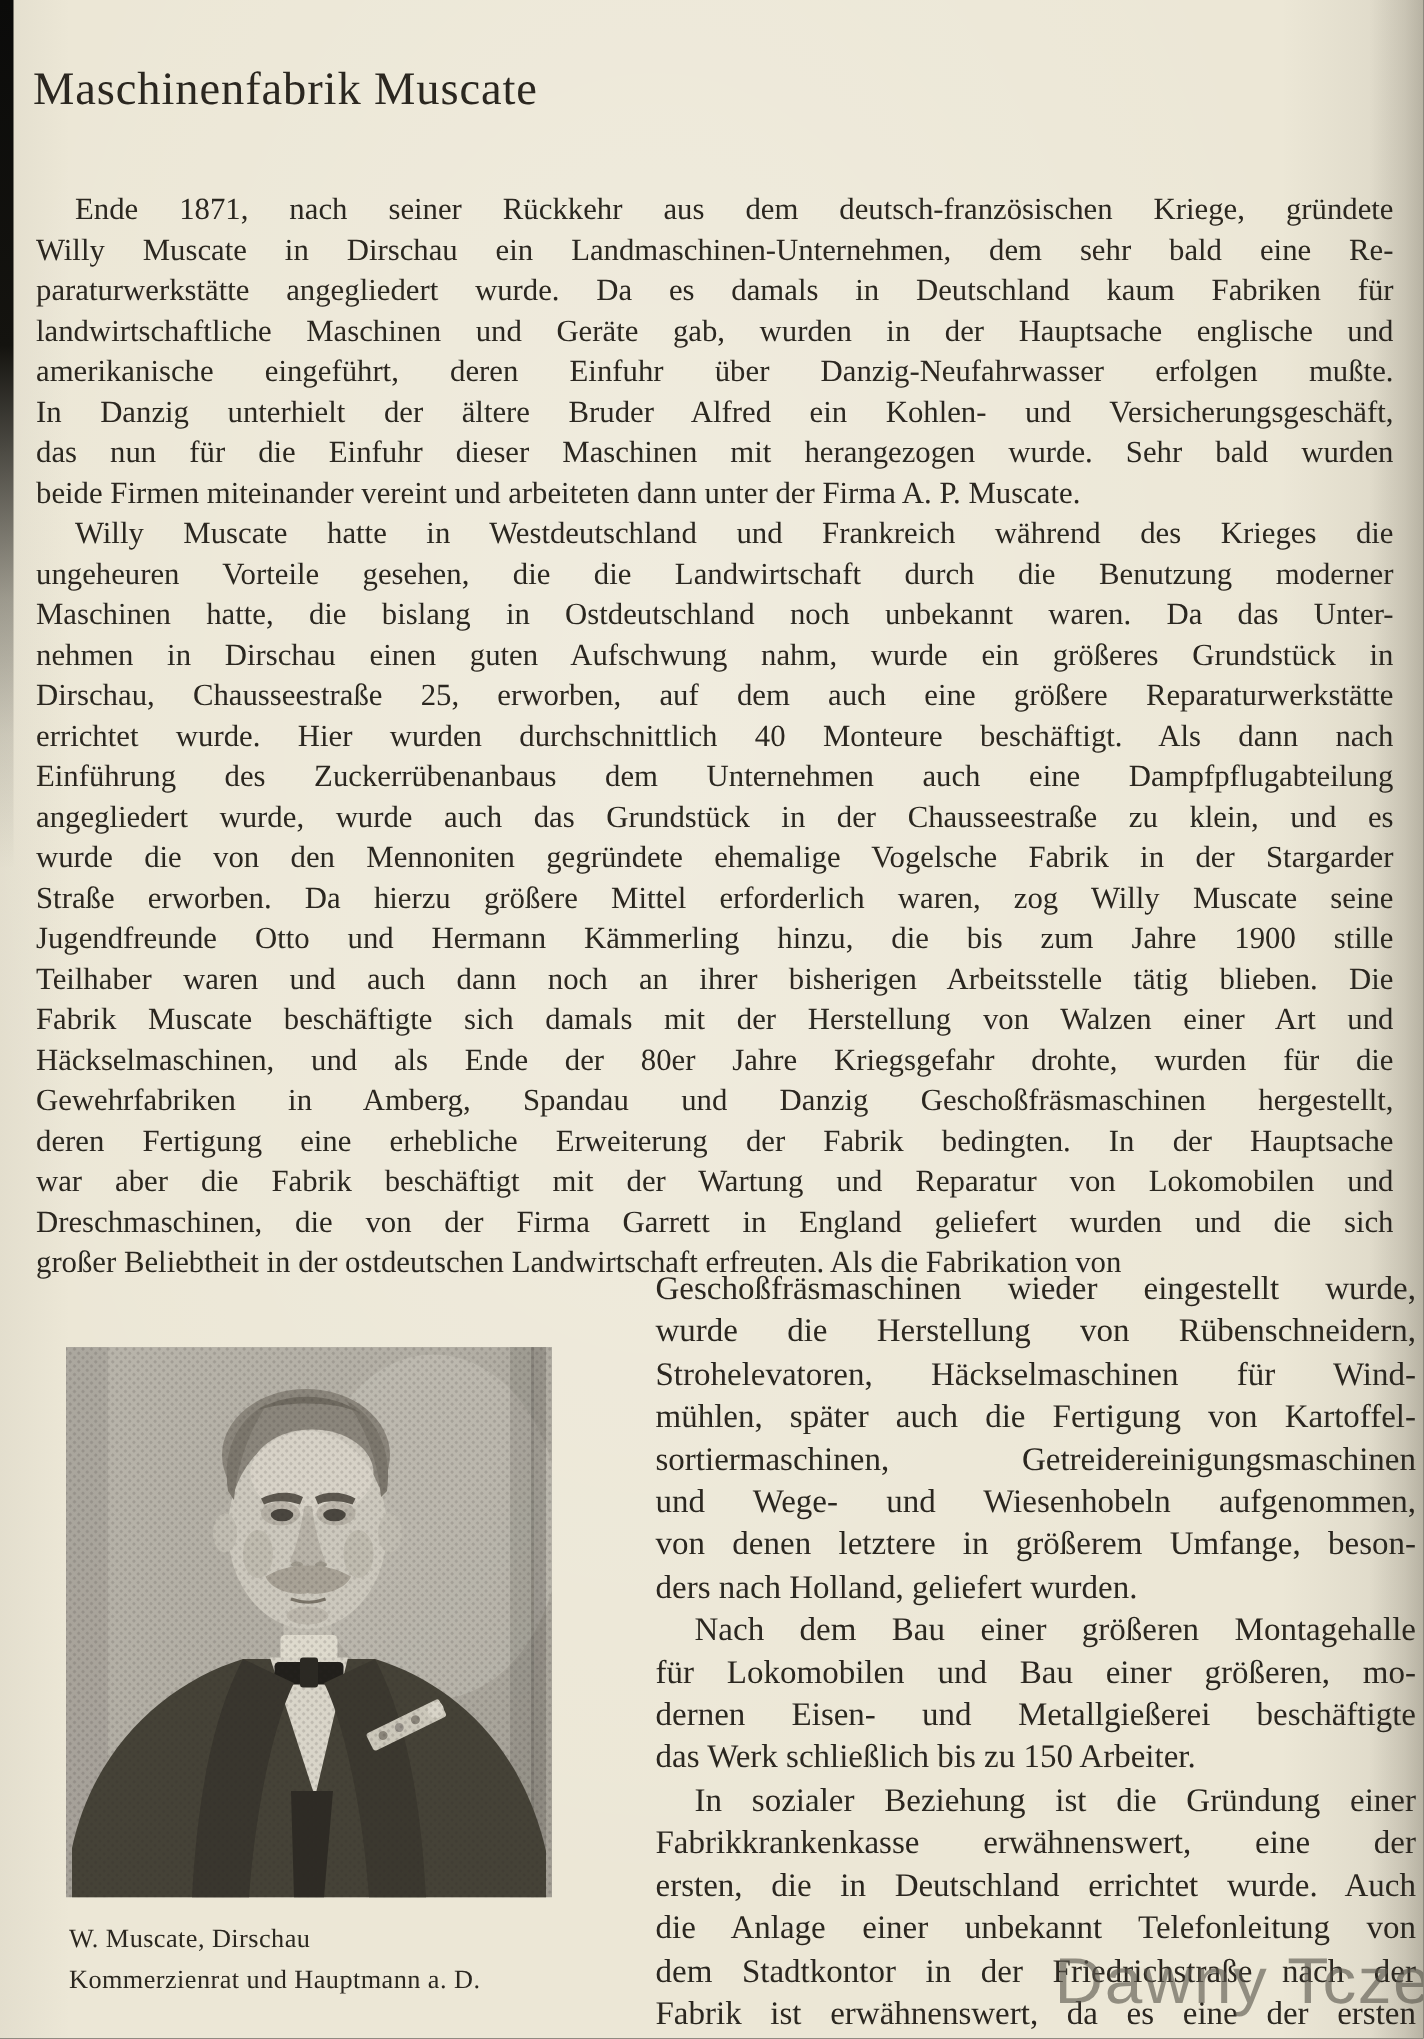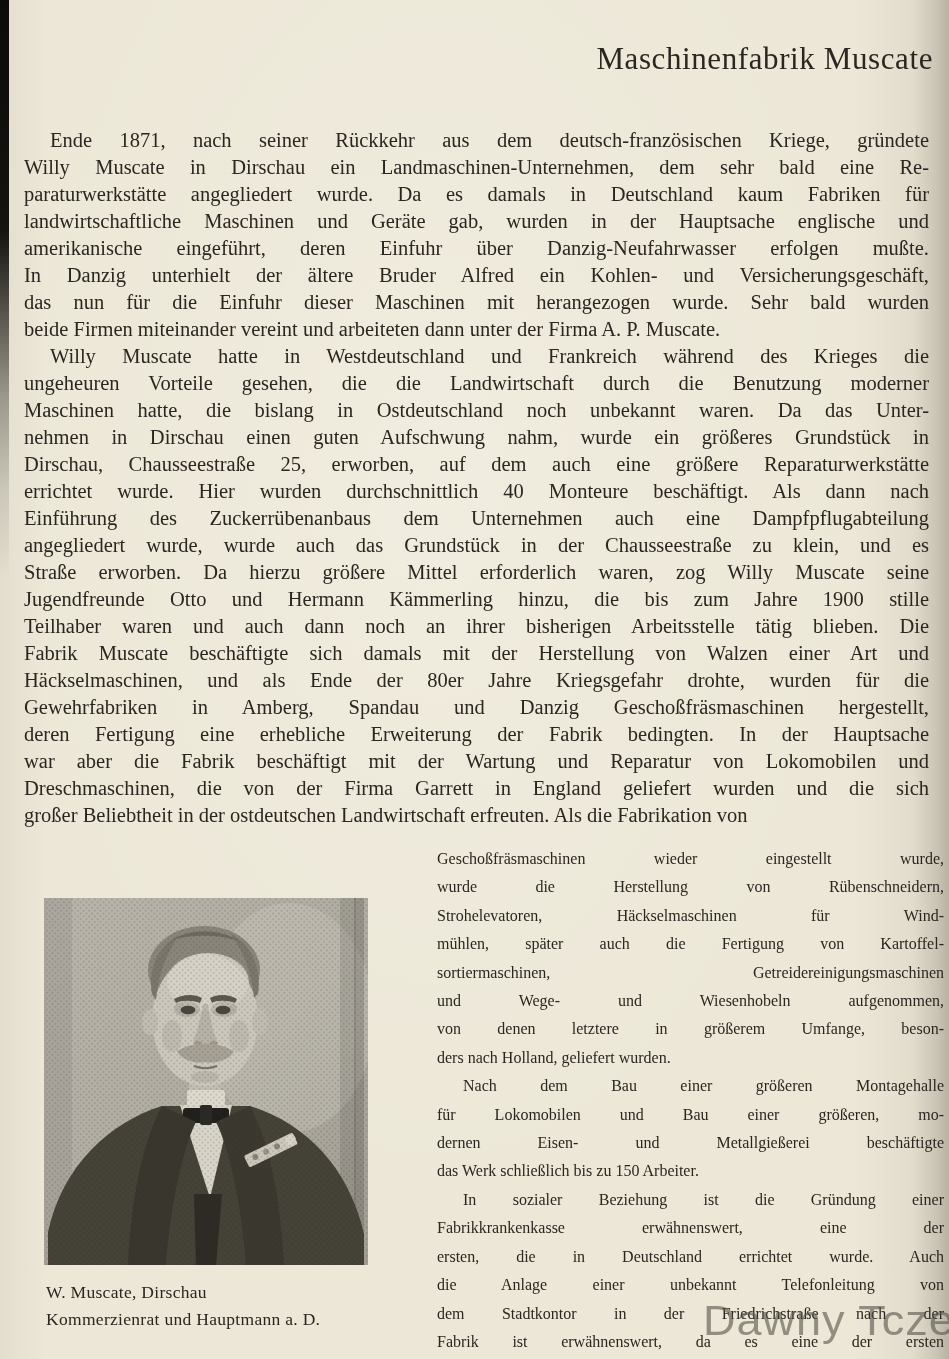--- a/index.html
+++ b/index.html
@@ -19,31 +19,31 @@
     position:absolute;left:0;top:0;width:9px;height:580px;
     background:linear-gradient(to bottom,
       #0b0b0a 0px,#14130f 230px,rgba(25,24,20,0.75) 300px,
       rgba(25,24,20,0.35) 400px,rgba(25,24,20,0.12) 490px,rgba(0,0,0,0) 580px);
   }
   .scan-edge-right{
     position:absolute;right:0;top:0;width:36px;height:1359px;
     background:linear-gradient(to right, rgba(104,98,84,0), rgba(104,98,84,0.16) 65%, rgba(92,87,74,0.28));
   }
   .title{
-    position:absolute;left:0;right:16px;top:41px;
-    text-align:right;padding-left:22px;
+    position:absolute;left:0;right:0;top:41px;
+    text-align:left;padding-left:22px;
     font-size:31px;letter-spacing:0.6px;
   }
   .body-text{position:absolute;left:24px;width:905px;font-size:20.5px;line-height:27px;}
   .p1{top:127px;}
   .p2{top:343px;}
   .tline{text-align:justify;text-align-last:justify;}
   .tline-end{text-align-last:left;}
   .indent-first .tline:first-child{text-indent:26px;}
-  .rcol{position:absolute;left:437px;top:845px;width:507px;font-size:16px;line-height:28.4px;}
+  .rcol{position:absolute;left:437px;top:845px;width:507px;font-size:22px;line-height:28.4px;}
   .photo{position:absolute;left:44px;top:898px;width:324px;height:367px;}
   .photo svg{display:block;}
   .caption{position:absolute;left:46px;top:1279px;font-size:17.5px;line-height:26.5px;letter-spacing:0.3px;}
   .watermark{
     position:absolute;left:703px;top:1295px;
     font-family:"Liberation Sans","DejaVu Sans",sans-serif;
     font-size:45px;letter-spacing:1px;
     color:rgba(88,85,76,0.62);
     transform:scaleY(0.96);
     white-space:nowrap;
@@ -72,20 +72,21 @@
 
   <div class="body-text p2 indent-first">
       <div class="tline">Willy Muscate hatte in Westdeutschland und Frankreich während des Krieges die</div>
       <div class="tline">ungeheuren Vorteile gesehen, die die Landwirtschaft durch die Benutzung moderner</div>
       <div class="tline">Maschinen hatte, die bislang in Ostdeutschland noch unbekannt waren. Da das Unter-</div>
       <div class="tline">nehmen in Dirschau einen guten Aufschwung nahm, wurde ein größeres Grundstück in</div>
       <div class="tline">Dirschau, Chausseestraße 25, erworben, auf dem auch eine größere Reparaturwerkstätte</div>
       <div class="tline">errichtet wurde. Hier wurden durchschnittlich 40 Monteure beschäftigt. Als dann nach</div>
       <div class="tline">Einführung des Zuckerrübenanbaus dem Unternehmen auch eine Dampfpflugabteilung</div>
       <div class="tline">angegliedert wurde, wurde auch das Grundstück in der Chausseestraße zu klein, und es</div>
+      <div class="tline">wurde die von den Mennoniten gegründete ehemalige Vogelsche Fabrik in der Stargarder</div>
       <div class="tline">Straße erworben. Da hierzu größere Mittel erforderlich waren, zog Willy Muscate seine</div>
       <div class="tline">Jugendfreunde Otto und Hermann Kämmerling hinzu, die bis zum Jahre 1900 stille</div>
       <div class="tline">Teilhaber waren und auch dann noch an ihrer bisherigen Arbeitsstelle tätig blieben. Die</div>
       <div class="tline">Fabrik Muscate beschäftigte sich damals mit der Herstellung von Walzen einer Art und</div>
       <div class="tline">Häckselmaschinen, und als Ende der 80er Jahre Kriegsgefahr drohte, wurden für die</div>
       <div class="tline">Gewehrfabriken in Amberg, Spandau und Danzig Geschoßfräsmaschinen hergestellt,</div>
       <div class="tline">deren Fertigung eine erhebliche Erweiterung der Fabrik bedingten. In der Hauptsache</div>
       <div class="tline">war aber die Fabrik beschäftigt mit der Wartung und Reparatur von Lokomobilen und</div>
       <div class="tline">Dreschmaschinen, die von der Firma Garrett in England geliefert wurden und die sich</div>
       <div class="tline tline-end">großer Beliebtheit in der ostdeutschen Landwirtschaft erfreuten. Als die Fabrikation von</div>

